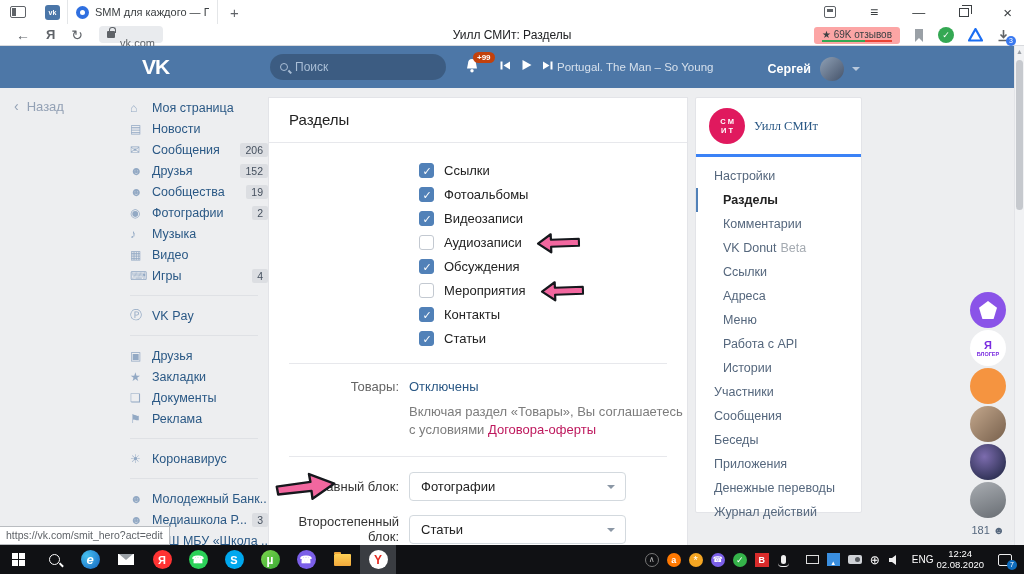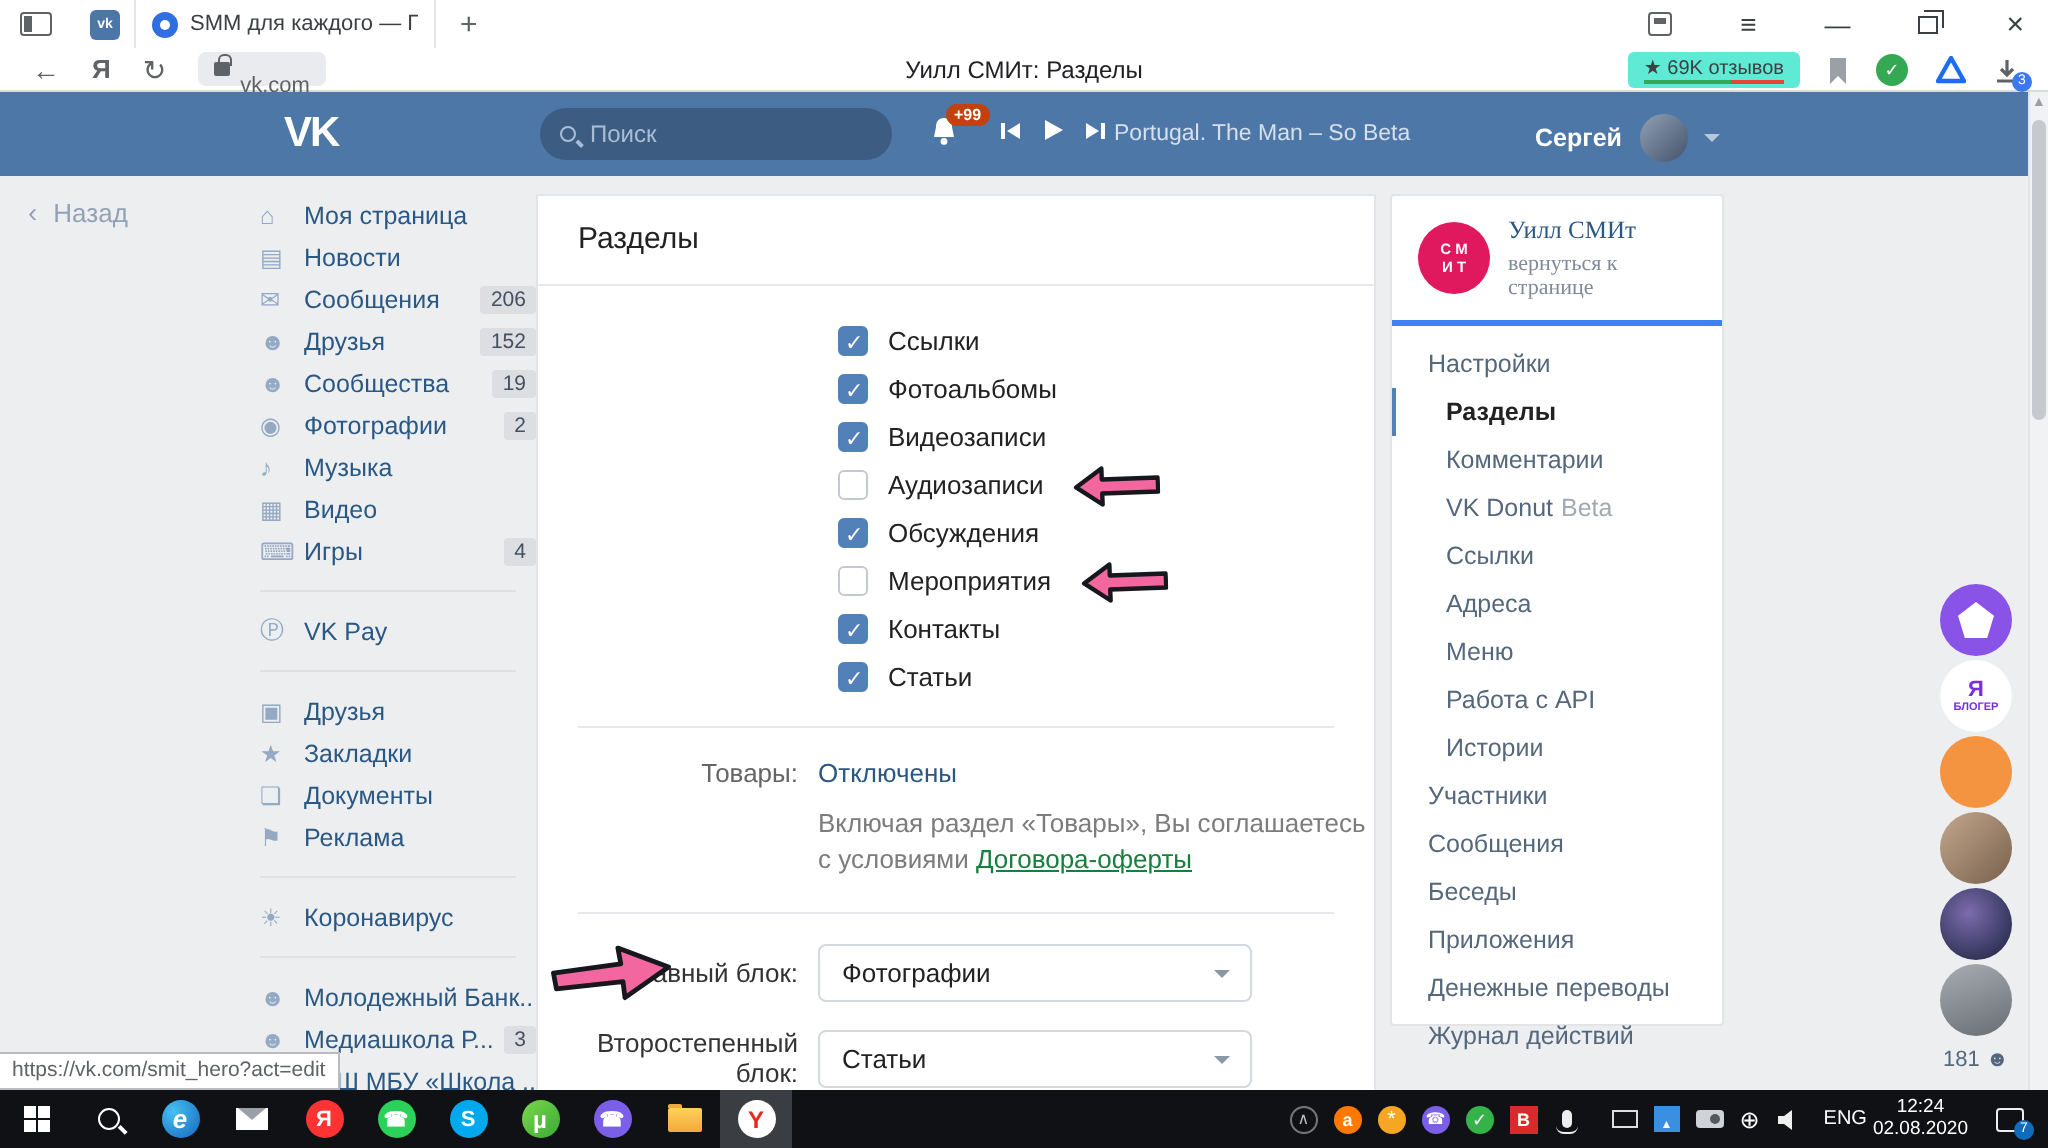--- a/index.html
+++ b/index.html
@@ -30,21 +30,21 @@
   
   .toolbar { position:absolute; top:24px; left:0; right:0; height:22px; background:#fff; border-bottom:1px solid #d8dade; display:flex; align-items:center; }
   .nav-btn { color:#5f6368; font-size:14px; margin-left:16px; }
   .ya-btn { font-weight:bold; font-size:13px; }
   .url-pill { display:flex; align-items:center; background:#e9ebee; border-radius:4px; height:17px; padding:0 8px; margin-left:16px; }
   .lock-ico { width:8px; height:7px; background:#5f6368; border-radius:1px; position:relative; margin-right:5px; }
   .lock-ico::before { content:""; position:absolute; left:1.5px; top:-4px; width:5px; height:5px; border:1.5px solid #5f6368; border-bottom:none; border-radius:3px 3px 0 0; }
   .url-text { font-size:11px; color:#5f6368;margin-top:16px; }
   .pagetitle { position:absolute; left:0; right:0; text-align:center; font-size:12px; color:#202124; pointer-events:none; }
   .addr-right { position:absolute; right:8px; top:0; height:22px; display:flex; align-items:center; }
-  .reviews { position:relative; background:#5eead4; border-radius:3px; padding:2px 8px 4px; font-size:10px; color:#3c4043; margin-right:14px;margin-left:19px; }
+  .reviews { position:relative; background:#fca5a5; border-radius:3px; padding:2px 8px 4px; font-size:10px; color:#3c4043; margin-right:14px;margin-left:19px; }
   .reviews::after { content:""; position:absolute; left:8px; right:8px; bottom:2px; height:2px; background:linear-gradient(to right,#34a853 62%,#ea4335 62%); }
   .addr-right > span { margin-right:14px; display:flex; align-items:center; }
   .dl-wrap { position:relative; }
   .dl-badge { position:absolute; right:-6px; bottom:-4px; background:#3a79f0; color:#fff; font-size:7px; width:10px; height:10px; border-radius:50%; display:flex; align-items:center; justify-content:center; }
 
   
   .vkheader { position:absolute; top:46px; left:0; right:0; height:42px; background:#4d77a7; }
   .vk-logo { position:absolute; left:142px; top:9px; color:#fff; font-size:21px; font-weight:bold; letter-spacing:-1px; }
   .vk-search { position:absolute; left:270px; top:8px; width:176px; height:26px; background:rgba(0,0,0,.22); border-radius:13px; display:flex; align-items:center; padding:0 10px; }
   .mag-ico { width:8px; height:8px; border:1.5px solid #a9bed6; border-radius:50%; position:relative; margin-right:7px; flex:none; }
@@ -80,21 +80,21 @@
   .cb { width:15px; height:15px; border:1px solid #c3c9d1; border-radius:3px; background:#fff; margin-right:10px; flex:none; }
   .cb.checked { background:#5181b8; border-color:#5181b8; position:relative; }
   .cb.checked::after { content:"\2713"; position:absolute; left:2.5px; top:0.5px; color:#fff; font-size:11px; }
   .cb-label { font-size:13px; color:#222; }
   .small-arrow { margin-left:14px; transform:rotate(-2deg); }
   .hr { border-top:1px solid #e7e8ec; margin:17px 20px 15px; }
   .goods { display:flex; font-size:13px; line-height:16px; }
   .goods-label { width:140px; text-align:right; color:#656565; padding-right:10px; flex:none; }
   .goods-link { color:#2a5885; }
   .goods-note { color:#7c7c7c; margin-top:8px; line-height:18px; }
-  .note-link { color:#15803d;text-decoration:underline; }
+  .note-link { color:#be185d; }
   .field { display:flex; align-items:center; margin-bottom:13px; position:relative; }
   .field-label { width:140px; text-align:right; color:#333; padding-right:10px; font-size:13px; flex:none; }
   .selectbox { position:relative; width:217px; height:29px; line-height:27px; border:1px solid #d3d9de; border-radius:4px; background:#fff; font-size:13px; color:#222; padding:0 26px 0 11px; }
   .selectbox::after { content:""; position:absolute; right:10px; top:12px; border:4px solid transparent; border-top-color:#8b97a5; }
   .big-arrow { position:absolute; left:6px; top:0px; transform:rotate(-7deg); }
 
   .rpanel { position:absolute; left:695px; top:97px; width:167px; height:416px; background:#fff; border:1px solid #e3e4e8; border-radius:2px; }
   .rp-head { display:flex; align-items:center; padding:10px 8px 10px 13px; border-bottom:3px solid #3b82f6; }
   .rp-avatar { width:36px; height:36px; border-radius:50%; background:#e0195e; color:#fff; font-size:7.5px; font-weight:bold; display:flex; flex-direction:column; align-items:center; justify-content:center; line-height:9px; flex:none; }
   .rp-names { margin-left:9px;font-family:Liberation Serif, serif; }
@@ -243,21 +243,21 @@
           <path d="M10 1.5 L3.5 5.5 L10 9.5 Z" fill="#fff"></path>
         </svg>
       <svg width="11" height="12">
           <path d="M1.5 1 L10.5 6 L1.5 11 Z" fill="#fff"></path>
         </svg>
       <svg width="11" height="11">
           <path d="M9.5 1.5 v8" stroke="#fff" stroke-width="2"></path>
           <path d="M1 1.5 L7.5 5.5 L1 9.5 Z" fill="#fff"></path>
         </svg>
     </span>
-    <span class="track">Portugal. The Man – So Beta</span>
+    <span class="track">Portugal. The Man – So Young</span>
     <span class="vk-user">
       <span class="vk-user-name">Сергей</span>
       <span class="vk-avatar"></span>
       <span class="chev-down"></span>
     </span>
   </div>
 
   <span class="back-link"><span class="arr">‹</span><span>Назад</span></span>
 
   <div class="lsb">
@@ -422,21 +422,20 @@
   </div>
 
   <div class="rpanel">
     <div class="rp-head">
       <span class="rp-avatar">
           <span>С М</span>
           <span>И Т</span>
         </span>
       <span class="rp-names">
         <div class="rp-name">Уилл СМИт</div>
-        <div class="rp-sub">вернуться к странице</div>
       </span>
     </div>
     <div class="rp-menu">
       <div class="rp-item">Настройки</div>
       <div class="rp-item sub active">Разделы</div>
       <div class="rp-item sub">Комментарии</div>
       <div class="rp-item sub"><span>VK Donut</span><span class="rp-beta">Beta</span></div>
       <div class="rp-item sub">Ссылки</div>
       <div class="rp-item sub">Адреса</div>
       <div class="rp-item sub">Меню</div>

